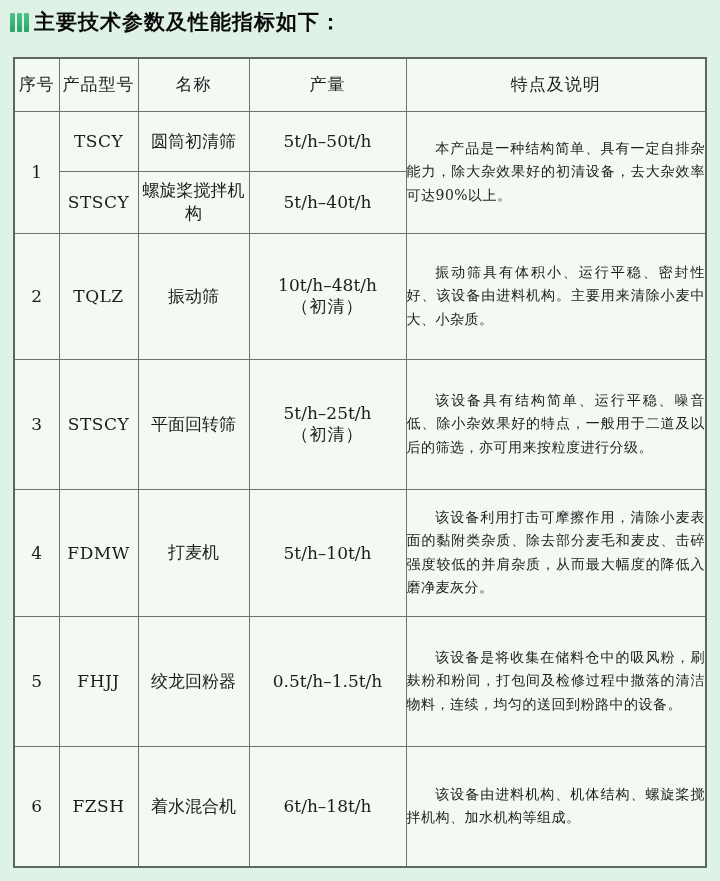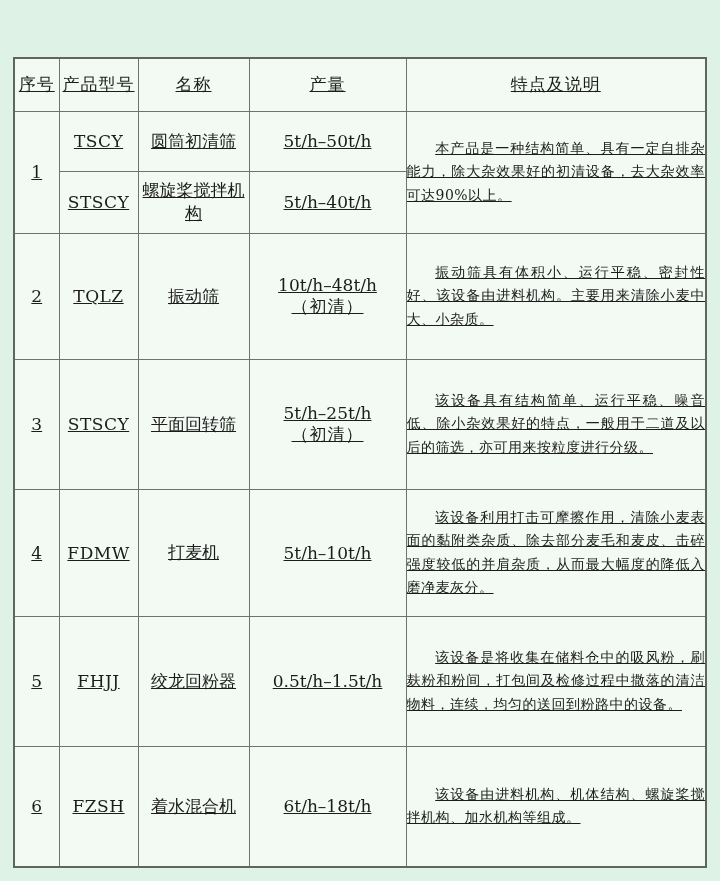--- a/index.html
+++ b/index.html
@@ -37,21 +37,20 @@
     background: #f3faf4;
     border: 2px solid #5f655f;
   }
   table.spec td, table.spec th {
     border: 1.5px solid #6f736f;
     text-align: center; vertical-align: middle;
     font-weight: normal;
     font-size: 17px;
     padding: 0;
     overflow: hidden;
-    text-decoration: underline;
   }
   th { letter-spacing: 1px; }
   .c-model { font-size: 18px; letter-spacing: 0.5px; }
   .c-output { font-size: 17.5px; }
   .c-output .note { display: block; letter-spacing: 1px; }
   td.c-desc {
     text-align: left; vertical-align: middle;
     padding: 6px 10px 6px 13px;
   }
   td.c-desc p {
@@ -61,20 +60,28 @@
     text-align: justify;
     text-indent: 2.05em;
     letter-spacing: 0.5px;
   }
 </style>
 </head>
 <body>
 
 <div class="page">
 
+  <div class="title-row">
+    <span class="bars-icon">
+        <i></i>
+        <i></i>
+        <i></i>
+      </span>
+    <span class="page-title">主要技术参数及性能指标如下：</span>
+  </div>
 
   <table class="spec">
     <colgroup>
       <col style="width:45px">
         <col style="width:79px">
         <col style="width:111px">
         <col style="width:157px">
         <col style="width:300px">
     </colgroup>
 

